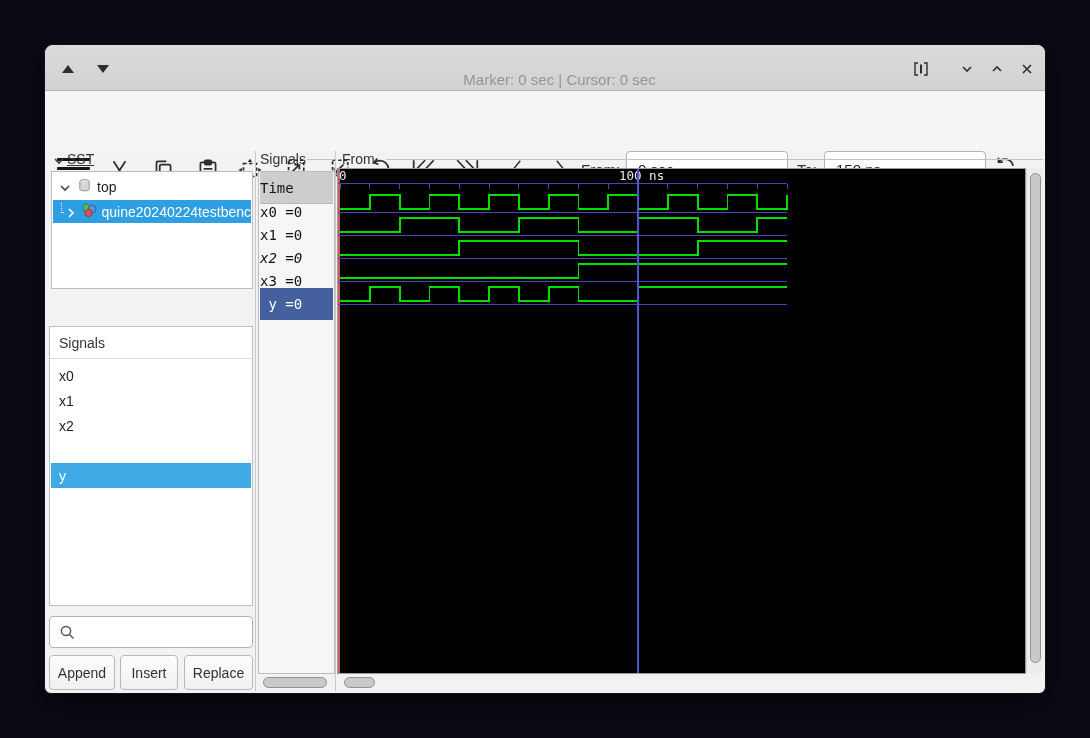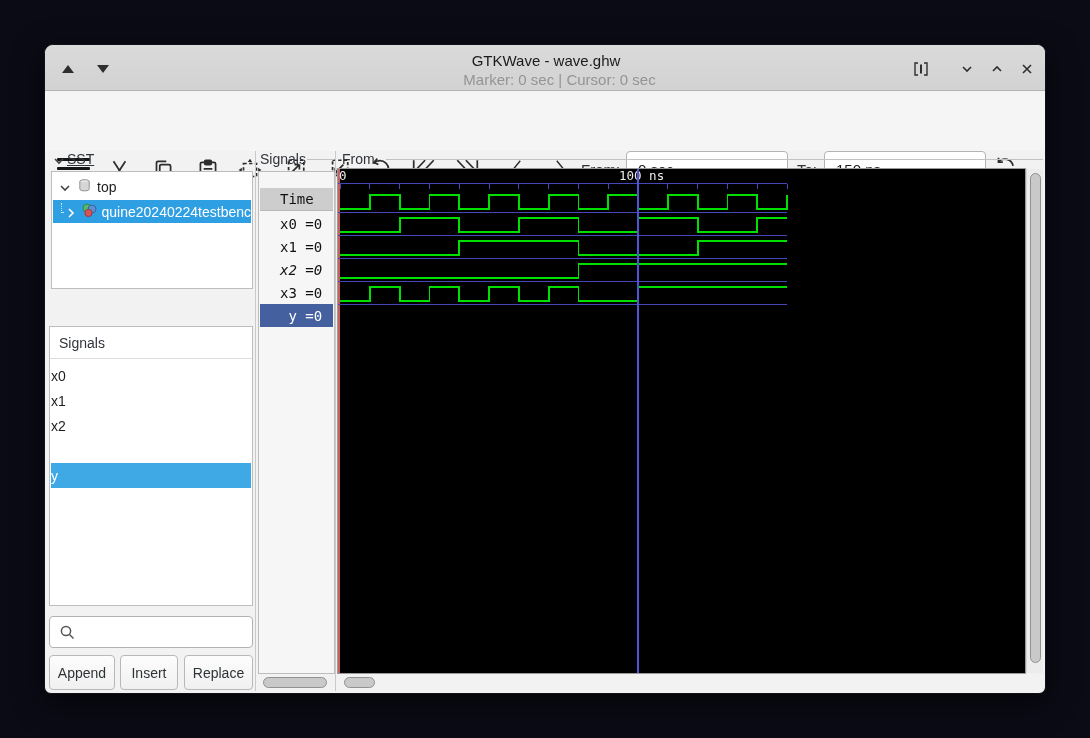--- a/index.html
+++ b/index.html
@@ -29,28 +29,28 @@
   .frame-line { position:absolute; height:1px; background:#c2c2c2; }
   .panel-box { position:absolute; background:#ffffff; border:1px solid #bdbdbd; }
   .vdiv { position:absolute; width:1px; background:#c9c9c9; }
   
   .tree-row { position:absolute; left:1px; right:1px; height:24px; display:flex; align-items:center; font-size:14px; color:#1d1d1d; white-space:nowrap; }
   .tree-row.sel { background:#2f9fe3; color:#ffffff; overflow:hidden; }
   .chev { width:12px; height:12px; flex:0 0 12px; }
   .chev svg { width:12px; height:12px; stroke:#444; fill:none; stroke-width:1.6; }
   .tree-row.sel .chev svg { stroke:#fff; }
   
-  .list-item { position:absolute; left:1px; right:1px; height:25px; font-size:14px; color:#1d1d1d; display:flex; align-items:center; padding-left:0; }
+  .list-item { position:absolute; left:1px; right:1px; height:25px; font-size:14px; color:#1d1d1d; display:flex; align-items:center; padding-left:8px; }
   .list-item.sel { background:#3fa9e6; color:#fff; }
   
   .btn { position:absolute; top:610px; height:35px; background:linear-gradient(#fdfdfd,#f0f0f0); border:1px solid #b8b8b8;
          border-radius:4px; font-size:14px; color:#2e3436; display:flex; align-items:center; justify-content:center; }
   
   .mono { font-family:"DejaVu Sans Mono","Liberation Mono",monospace; }
-  .name-row { position:absolute; left:1px; right:1px; height:23px; font-size:14px; color:#111; display:flex; align-items:center; padding-left:20px; white-space:pre;margin-top:16px; }
+  .name-row { position:absolute; left:1px; right:1px; height:32px; font-size:14px; color:#111; display:flex; align-items:center; padding-left:0; white-space:pre; }
   .name-row.hdr { background:#cdcdcd; border-bottom:1px solid #b9b9b9; }
   .name-row.sel { background:#44609f; color:#fff; }
   
   .sb-thumb { position:absolute; background:#c9c9c9; border:1px solid #909090; border-radius:6px; }
   #wave-vsb-track { position:absolute; background:#ececec; border-left:1px solid #d5d5d5; }
   
   #wave-canvas { position:absolute; left:293px; top:124px; width:687px; height:504px; background:#000; outline:1px solid #9a9a9a; }
   .search-entry { position:absolute; background:#fff; border:1px solid #b3b3b3; border-radius:4px; }
 </style>
 </head>
@@ -58,21 +58,20 @@
 
 <div id="window">
 
   <div id="titlebar">
     <div class="tb-btn" style="left:13px;">
         <span class="tri-up"></span>
       </div>
     <div class="tb-btn" style="left:48px;">
         <span class="tri-down"></span>
       </div>
-    <div class="tb-title">GTKWave - wave.ghw</div>
     <div class="tb-sub">Marker: 0 sec  |  Cursor: 0 sec</div>
     <div class="tb-btn" style="left:866px;">
       <svg width="16" height="16" viewBox="0 0 16 16" fill="none" stroke="#2e2e2e" stroke-width="1.4">
         <path d="M5 2 H2 V14 H5 M11 2 H14 V14 H11"></path>
           <line x1="8" y1="3.5" x2="8" y2="12.5" stroke-width="2"></line>
       </svg>
     </div>
     <div class="tb-btn" style="left:912px;">
       <svg width="14" height="14" viewBox="0 0 14 14" fill="none" stroke="#2e2e2e" stroke-width="1.6">
           <polyline points="3,5 7,9 11,5"></polyline>

